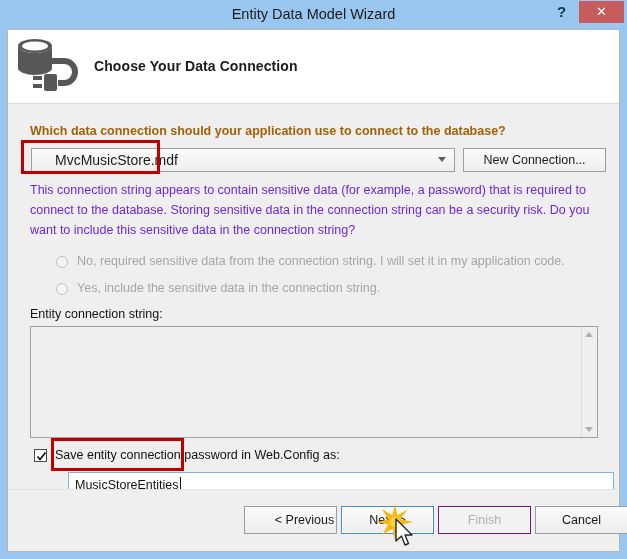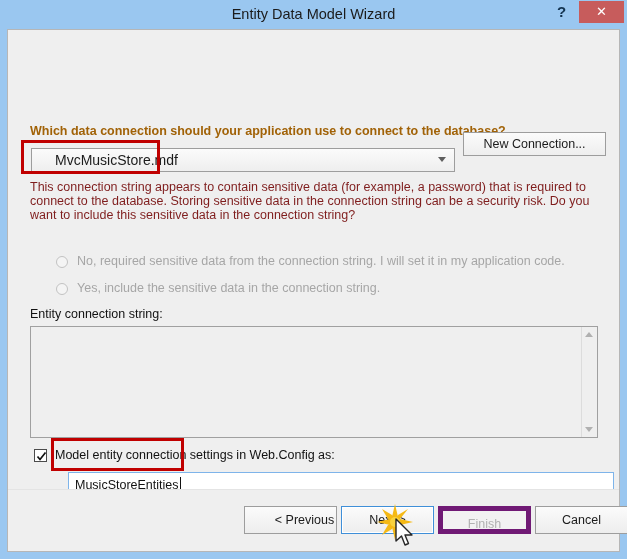--- a/index.html
+++ b/index.html
@@ -125,38 +125,38 @@
   .conn-select .caret {
     position: absolute;
     right: 8px; top: 8px;
     width: 0; height: 0;
     border-left: 4.5px solid transparent;
     border-right: 4.5px solid transparent;
     border-top: 5px solid #5f5f5f;
   }
   .new-conn-btn {
     position: absolute;
-    left: 455px; top: 28px;
+    left: 455px; top: 44px;
     width: 143px; height: 24px;
     background: linear-gradient(to bottom, #fbfbfb, #eeeeee);
     border: 1px solid #9d9d9d;
     box-sizing: border-box;
     font-size: 12.5px;
     color: #1b1b1b;
     line-height: 22px;
     text-align: center;
     cursor: pointer;
   }
   .sensitive-text {
     position: absolute;
     left: 22px; top: 76px;
     width: 566px;
     font-size: 12.5px;
-    color: #7f1d1d;
-    line-height: 14px;
+    color: #6d28d9;
+    line-height: 20px;
   }
   .radio-row {
     position: absolute;
     left: 48px;
     font-size: 12.5px;
     color: #a6a6a6;
     height: 18px;
   }
   .radio-row.r1 { top: 150px; }
   .radio-row.r2 { top: 177px; }
@@ -285,21 +285,21 @@
   .btn.previous { left: 236px; padding-left: 28px; }
   .btn.next {
     left: 333px;
     border: 1px solid #3f8fd8;
     box-shadow: inset 0 0 0 1px #ffffff;
   }
   .btn.finish {
     left: 430px;
     color: #b2b2b2;
     background: #f2f2f2;
-    border: 5px solid #701a75;
+    border: 1px solid #701a75;
     cursor: default;
   }
   .btn.cancel { left: 527px; }
   
   .annot {
     position: absolute;
     border: 3px solid #c00000;
     box-sizing: border-box;
     pointer-events: none;
   }
@@ -325,20 +325,34 @@
 <div id="app">
 
   <div class="titlebar">
     <div class="title-text">Entity Data Model Wizard</div>
     <div class="help-btn">?</div>
     <div class="close-btn">✕</div>
   </div>
 
   <div class="window-body">
 
+    <div class="header-panel">
+      <div class="header-icon">
+        <svg width="66" height="64" viewBox="0 0 66 64">
+          <ellipse cx="21" cy="12" rx="17" ry="7" fill="#575757"></ellipse>
+          <ellipse cx="21" cy="12" rx="13" ry="4.6" fill="#ffffff"></ellipse>
+          <path d="M4 12 L4 34 A17 7 0 0 0 38 34 L38 12 A17 7 0 0 1 4 12 Z" fill="#575757"></path>
+          <path d="M33 27 L50 27 A11 11 0 0 1 50 49 L44 49" stroke="#575757" stroke-width="6" fill="none"></path>
+          <rect x="30" y="40" width="13" height="17" rx="2" fill="#575757"></rect>
+          <rect x="19" y="42" width="9" height="4" fill="#575757"></rect>
+          <rect x="19" y="50" width="9" height="4" fill="#575757"></rect>
+        </svg>
+      </div>
+      <div class="header-title">Choose Your Data Connection</div>
+    </div>
 
     <div class="content">
 
       <div class="question-label">Which data connection should your application use to connect to the database?</div>
 
       <div class="conn-select">
         <span class="sel-text">MvcMusicStore.mdf</span>
         <span class="caret"></span>
       </div>
 
@@ -363,21 +377,21 @@
           <span class="sb-arrow down"></span>
         </div>
       </div>
 
       <div class="save-row">
         <span class="cb-mark">
           <svg width="11" height="11" viewBox="0 0 11 11">
             <path d="M1.5 5.5 L4 8.5 L9.5 1.5" stroke="#111111" stroke-width="1.7" fill="none"></path>
           </svg>
         </span>
-        <span class="cb-label">Model entity connection settings in Web.Config as:</span>
+        <span class="cb-label">Save entity connection password in Web.Config as:</span>
       </div>
 
       <div class="entities-input">
         <span class="val"><span>MusicStoreEntities</span><span class="caret-bar"></span></span>
       </div>
 
     </div>
 
     <div class="footer">
       <div class="btn previous">&lt; Previous</div>

